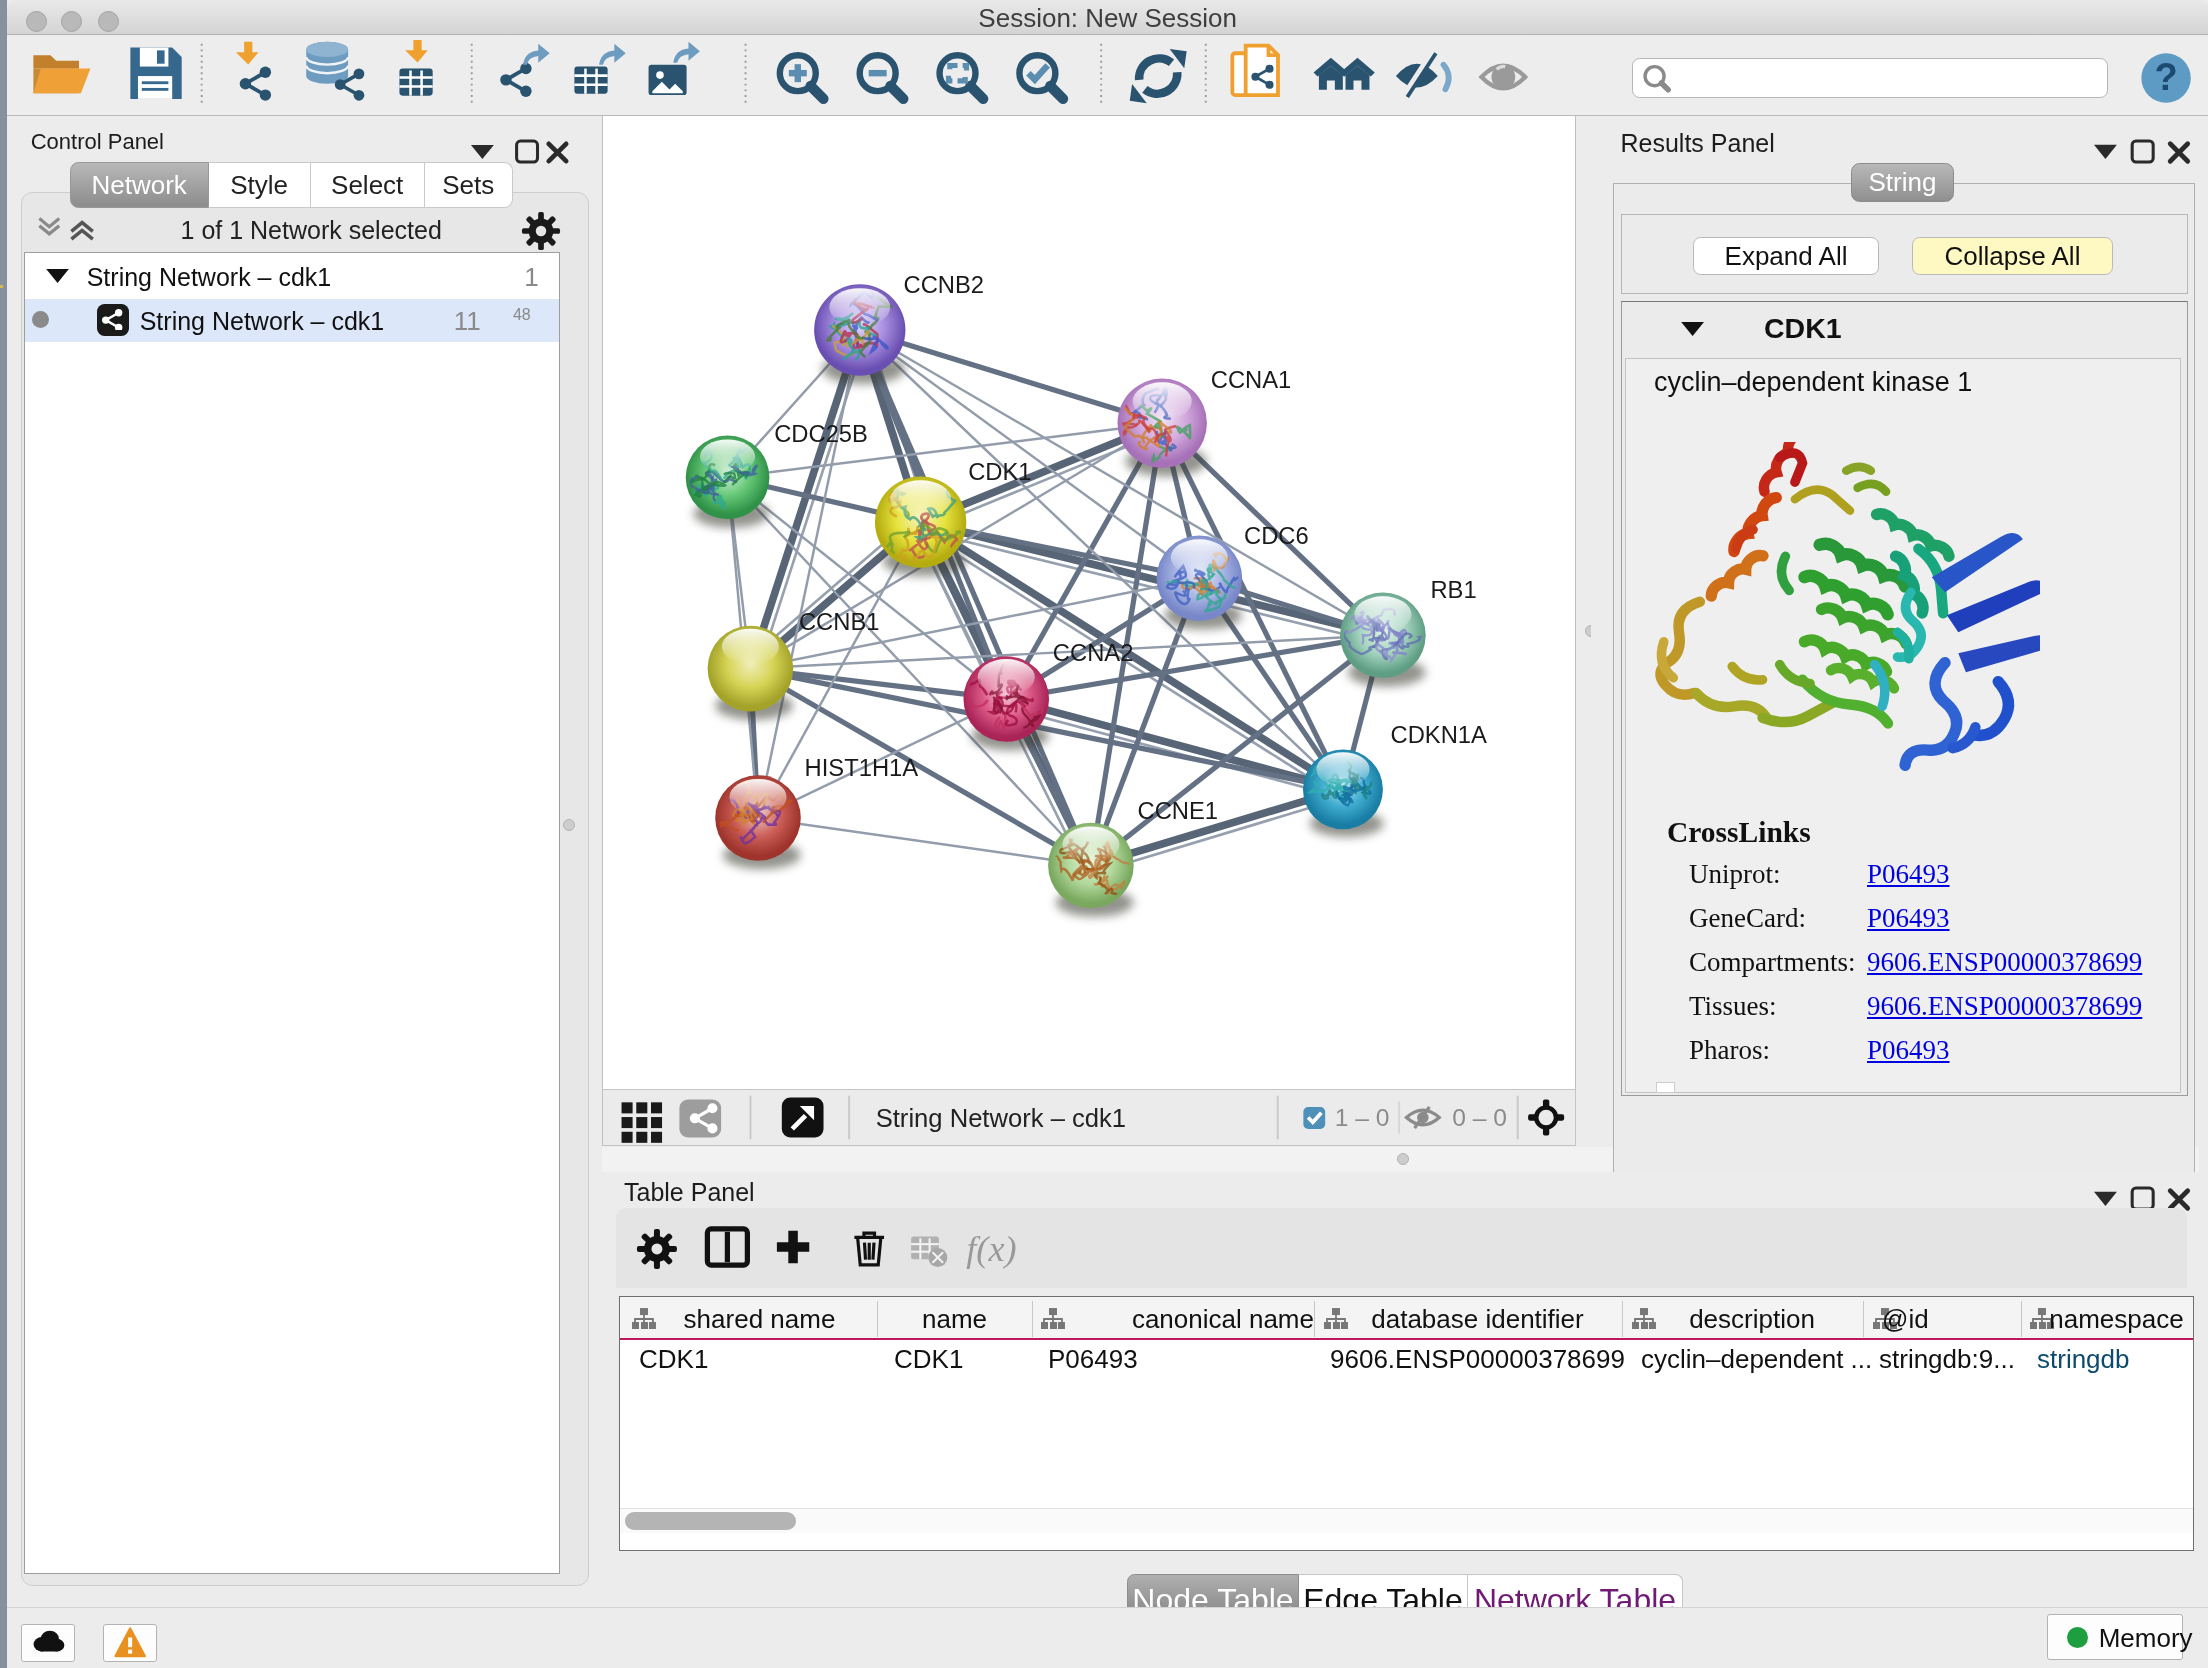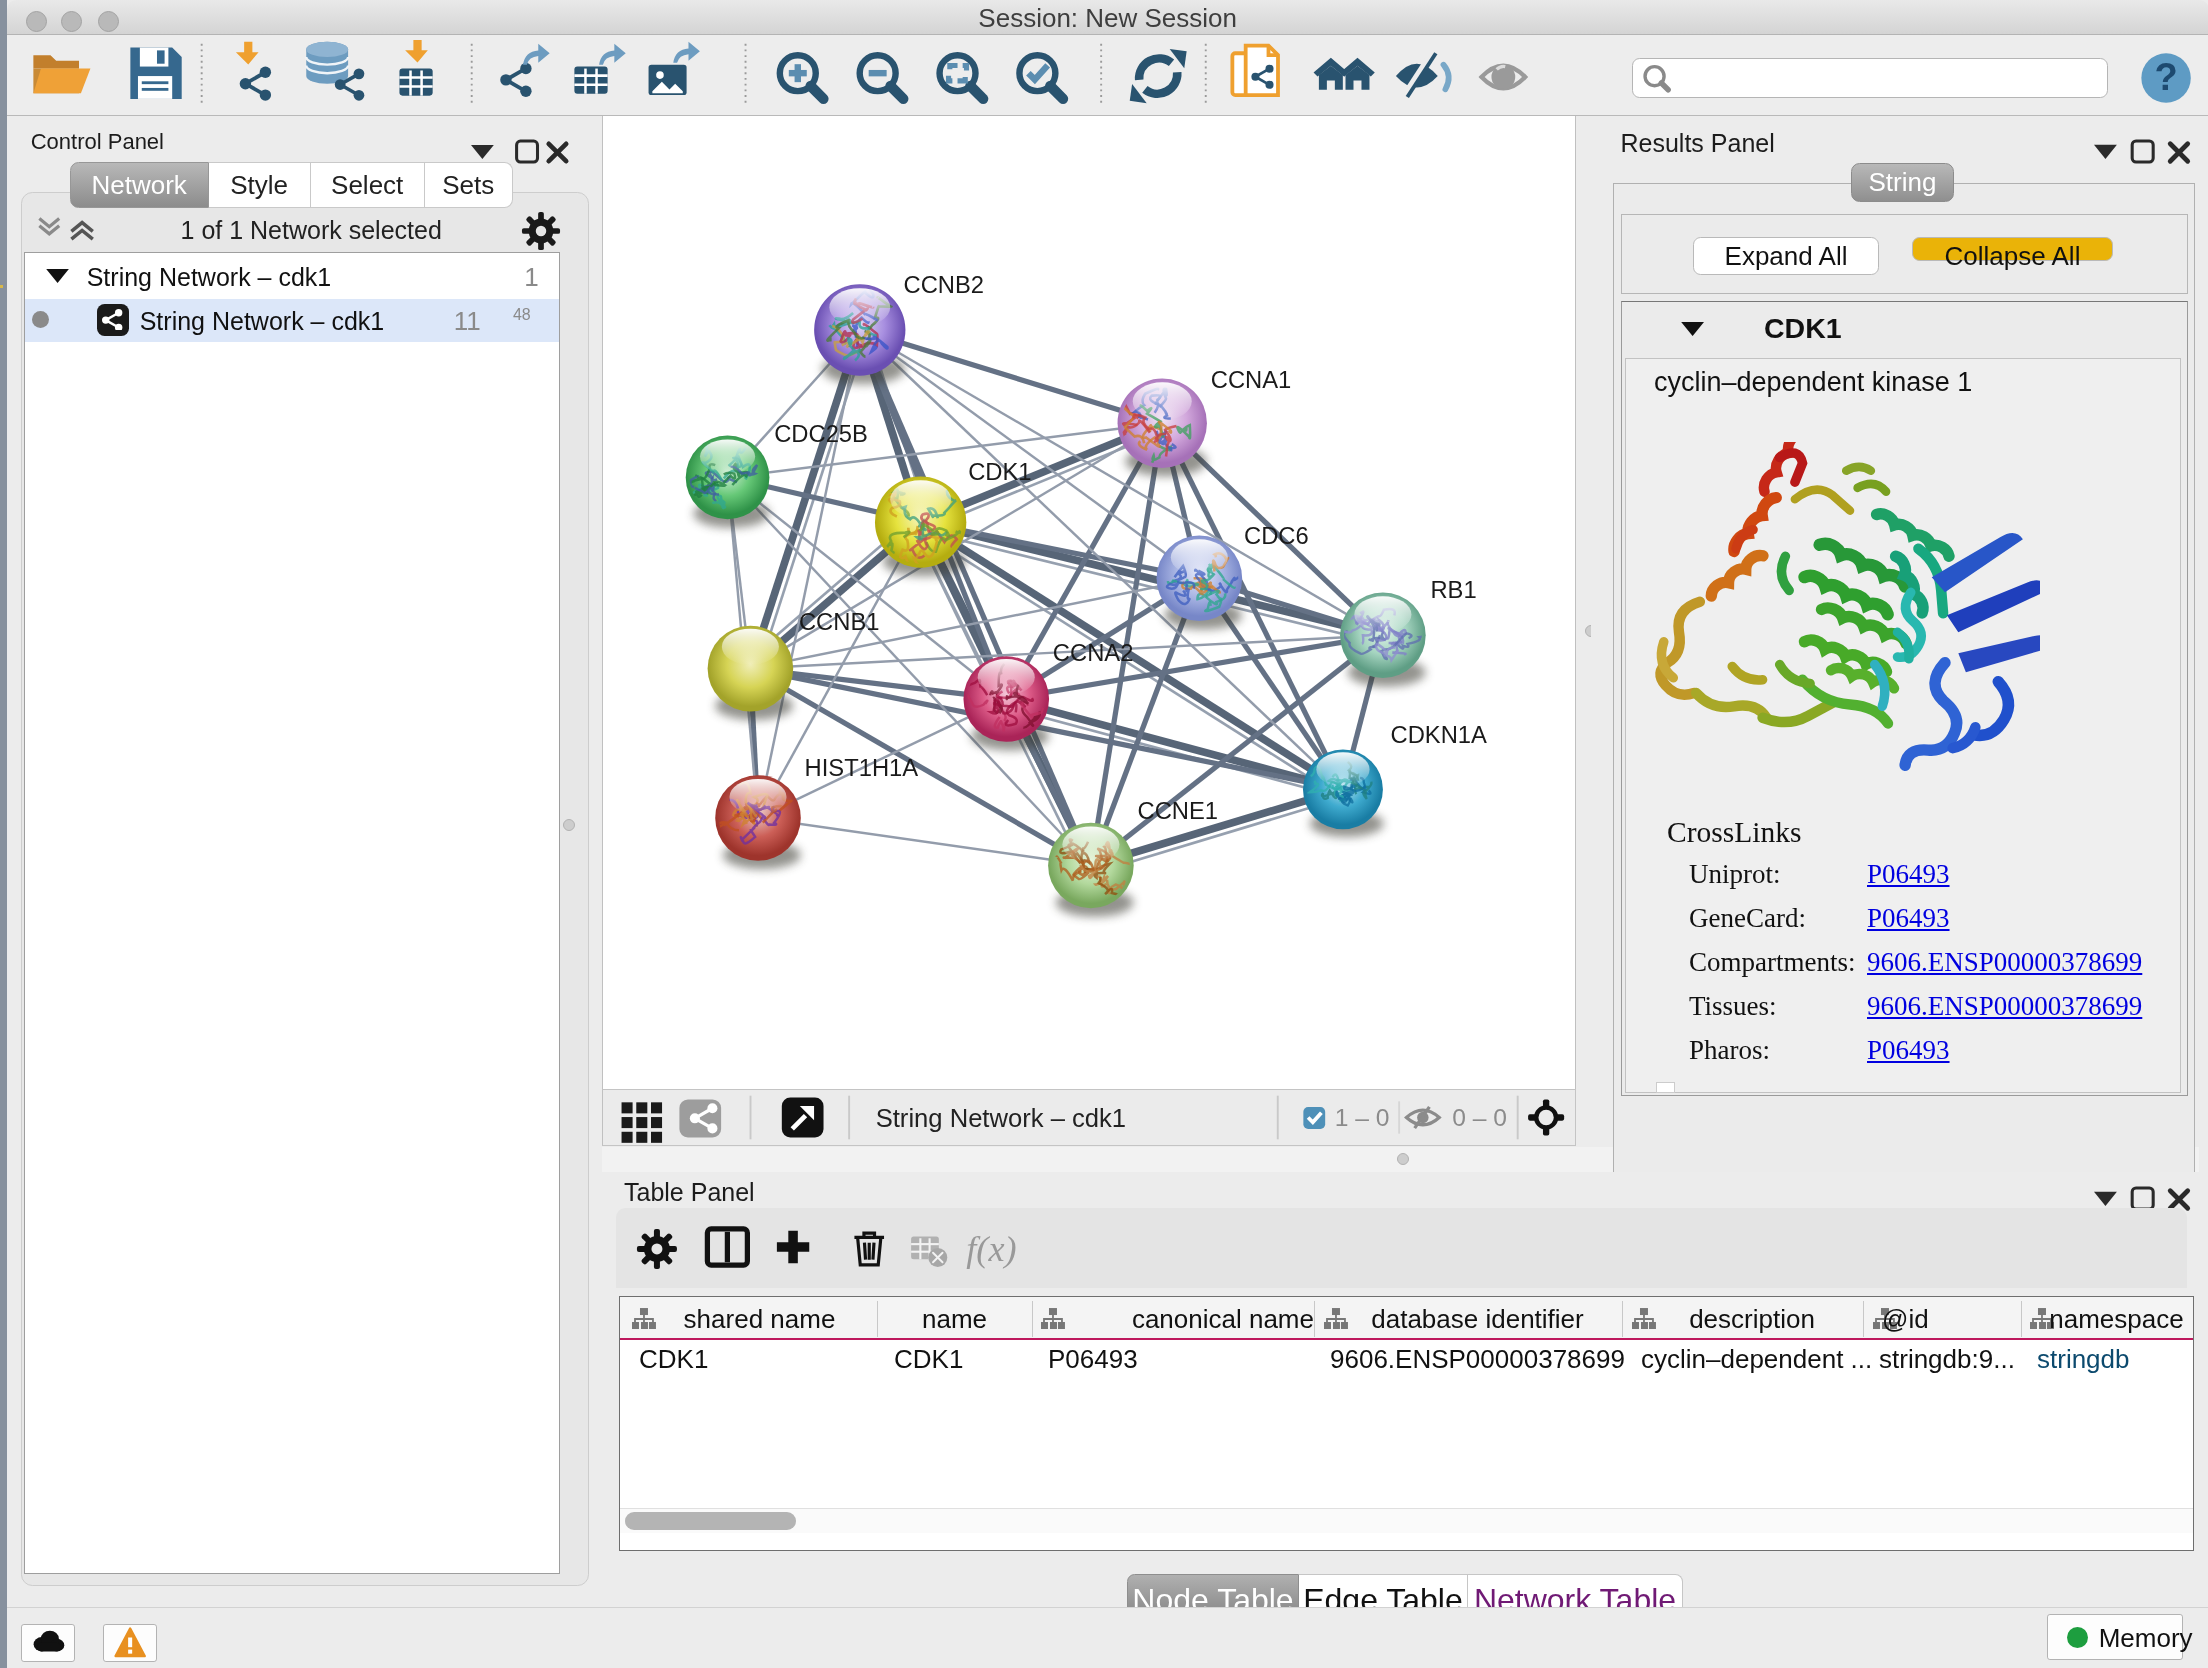--- a/index.html
+++ b/index.html
@@ -716,21 +716,21 @@
     <g transform="translate(78,3) scale(0.9166666666666666)" stroke="#2a2a2a" stroke-width="5.4" stroke-linecap="round">
 <line x1="2" y1="2" x2="22" y2="22"></line>
         <line x1="22" y1="2" x2="2" y2="22"></line>
       </g>
   </svg>
   <div class="abs" style="left:22px;top:67px;width:582px;height:1010px;background:#ebebeb;border:1px solid #b0b0b0"></div>
   <div class="abs" style="left:260px;top:47px;width:103px;height:39px;background:linear-gradient(#b8b8b8,#8f8f8f);border:1px solid #8c8c8c;border-radius:8.6px;color:#fff;font-size:26px;text-align:center;line-height:37px">String</div>
 
   <div class="abs" style="left:29.5px;top:98px;width:567px;height:80px;border:1px solid #b6b6b6"></div>
   <div class="abs" style="left:102px;top:121px;width:186px;height:38px;background:#ffffff;border:1px solid #b9b9b9;border-radius:7.6px;font-size:26px;text-align:center;line-height:36px;color:#111">Expand All</div>
-  <div class="abs" style="left:321px;top:121px;width:201px;height:24px;background:#eab308;border:1px solid #b9b9b9;border-radius:7.6px;font-size:26px;text-align:center;line-height:36px;color:#111">Collapse All</div>
+  <div class="abs" style="left:321px;top:121px;width:201px;height:38px;background:#fef9c3;border:1px solid #b9b9b9;border-radius:7.6px;font-size:26px;text-align:center;line-height:36px;color:#111">Collapse All</div>
 
   <div class="abs" style="left:29.5px;top:185px;width:567px;height:795px;border:1px solid #9a9a9a;border-top:1.9px solid #777"></div>
   <svg class="abs" style="left:90px;top:204px" width="27" height="19" viewBox="0 0 28 20">
       <polygon points="0,2 24,2 12.0,16.88" fill="#111"></polygon>
     </svg>
   <div class="abs" style="left:173px;top:196px;font-size:28.5px;font-weight:bold;color:#111">CDK1</div>
   <div class="abs" style="left:34px;top:242px;width:556px;height:735px;background:#efefef;border:1px solid #c2c2c2"></div>
   <div class="abs" style="left:63px;top:251px;font-size:27px;color:#111">cyclin–dependent kinase 1</div>
   <div class="abs" style="left:65px;top:966px;width:19px;height:11.4px;background:#fff;border:1px solid #ccc"></div>
 </div>
@@ -772,21 +772,21 @@
 <path d="M320,232 q-20,22 -2,40 q20,16 12,34 q-8,20 -28,18 q-22,-2 -24,16" stroke="#2f63d4" stroke-width="12"></path>
 <path d="M376,252 q18,20 6,40 q-12,20 -32,16" stroke="#2050cc" stroke-width="12"></path>
 <path d="M352,300 q-6,18 -24,22" stroke="#2858d0" stroke-width="11"></path>
 
 <path d="M162,60 q22,-18 40,-4 l18,16" stroke="#b0a020" stroke-width="9"></path>
 <path d="M228,48 q18,-10 30,4" stroke="#78a020" stroke-width="9"></path>
 <path d="M146,234 q10,18 32,20" stroke="#68a828" stroke-width="10"></path>
 <path d="M216,30 q14,-8 26,0" stroke="#88a428" stroke-width="9"></path>
 </g>
 </svg>
-<div class="abs" style="left:1667px;top:816px;font-size:29.5px;font-weight:normal;color:#111;font-family:Liberation Serif, serif">CrossLinks</div>
+<div class="abs" style="left:1667px;top:816px;font-size:29.5px;font-weight:bold;color:#111;font-family:Liberation Serif, serif">CrossLinks</div>
 <div class="abs" style="left:1689px;top:859px;font-size:27px;color:#111;font-family:Liberation Serif, serif">Uniprot:</div>
 <div class="abs" style="left:1689px;top:903px;font-size:27px;color:#111;font-family:Liberation Serif, serif">GeneCard:</div>
 <div class="abs" style="left:1689px;top:947px;font-size:27px;color:#111;font-family:Liberation Serif, serif">Compartments:</div>
 <div class="abs" style="left:1689px;top:991px;font-size:27px;color:#111;font-family:Liberation Serif, serif">Tissues:</div>
 <div class="abs" style="left:1689px;top:1035px;font-size:27px;color:#111;font-family:Liberation Serif, serif">Pharos:</div>
 <div class="abs" style="left:1867px;top:859px;font-size:27px;color:#0000e0;text-decoration:underline;font-family:Liberation Serif, serif">P06493</div>
 <div class="abs" style="left:1867px;top:903px;font-size:27px;color:#0000e0;text-decoration:underline;font-family:Liberation Serif, serif">P06493</div>
 <div class="abs" style="left:1867px;top:947px;font-size:27px;color:#0000e0;text-decoration:underline;font-family:Liberation Serif, serif">9606.ENSP00000378699</div>
 <div class="abs" style="left:1867px;top:991px;font-size:27px;color:#0000e0;text-decoration:underline;font-family:Liberation Serif, serif">9606.ENSP00000378699</div>
 <div class="abs" style="left:1867px;top:1035px;font-size:27px;color:#0000e0;text-decoration:underline;font-family:Liberation Serif, serif">P06493</div>

